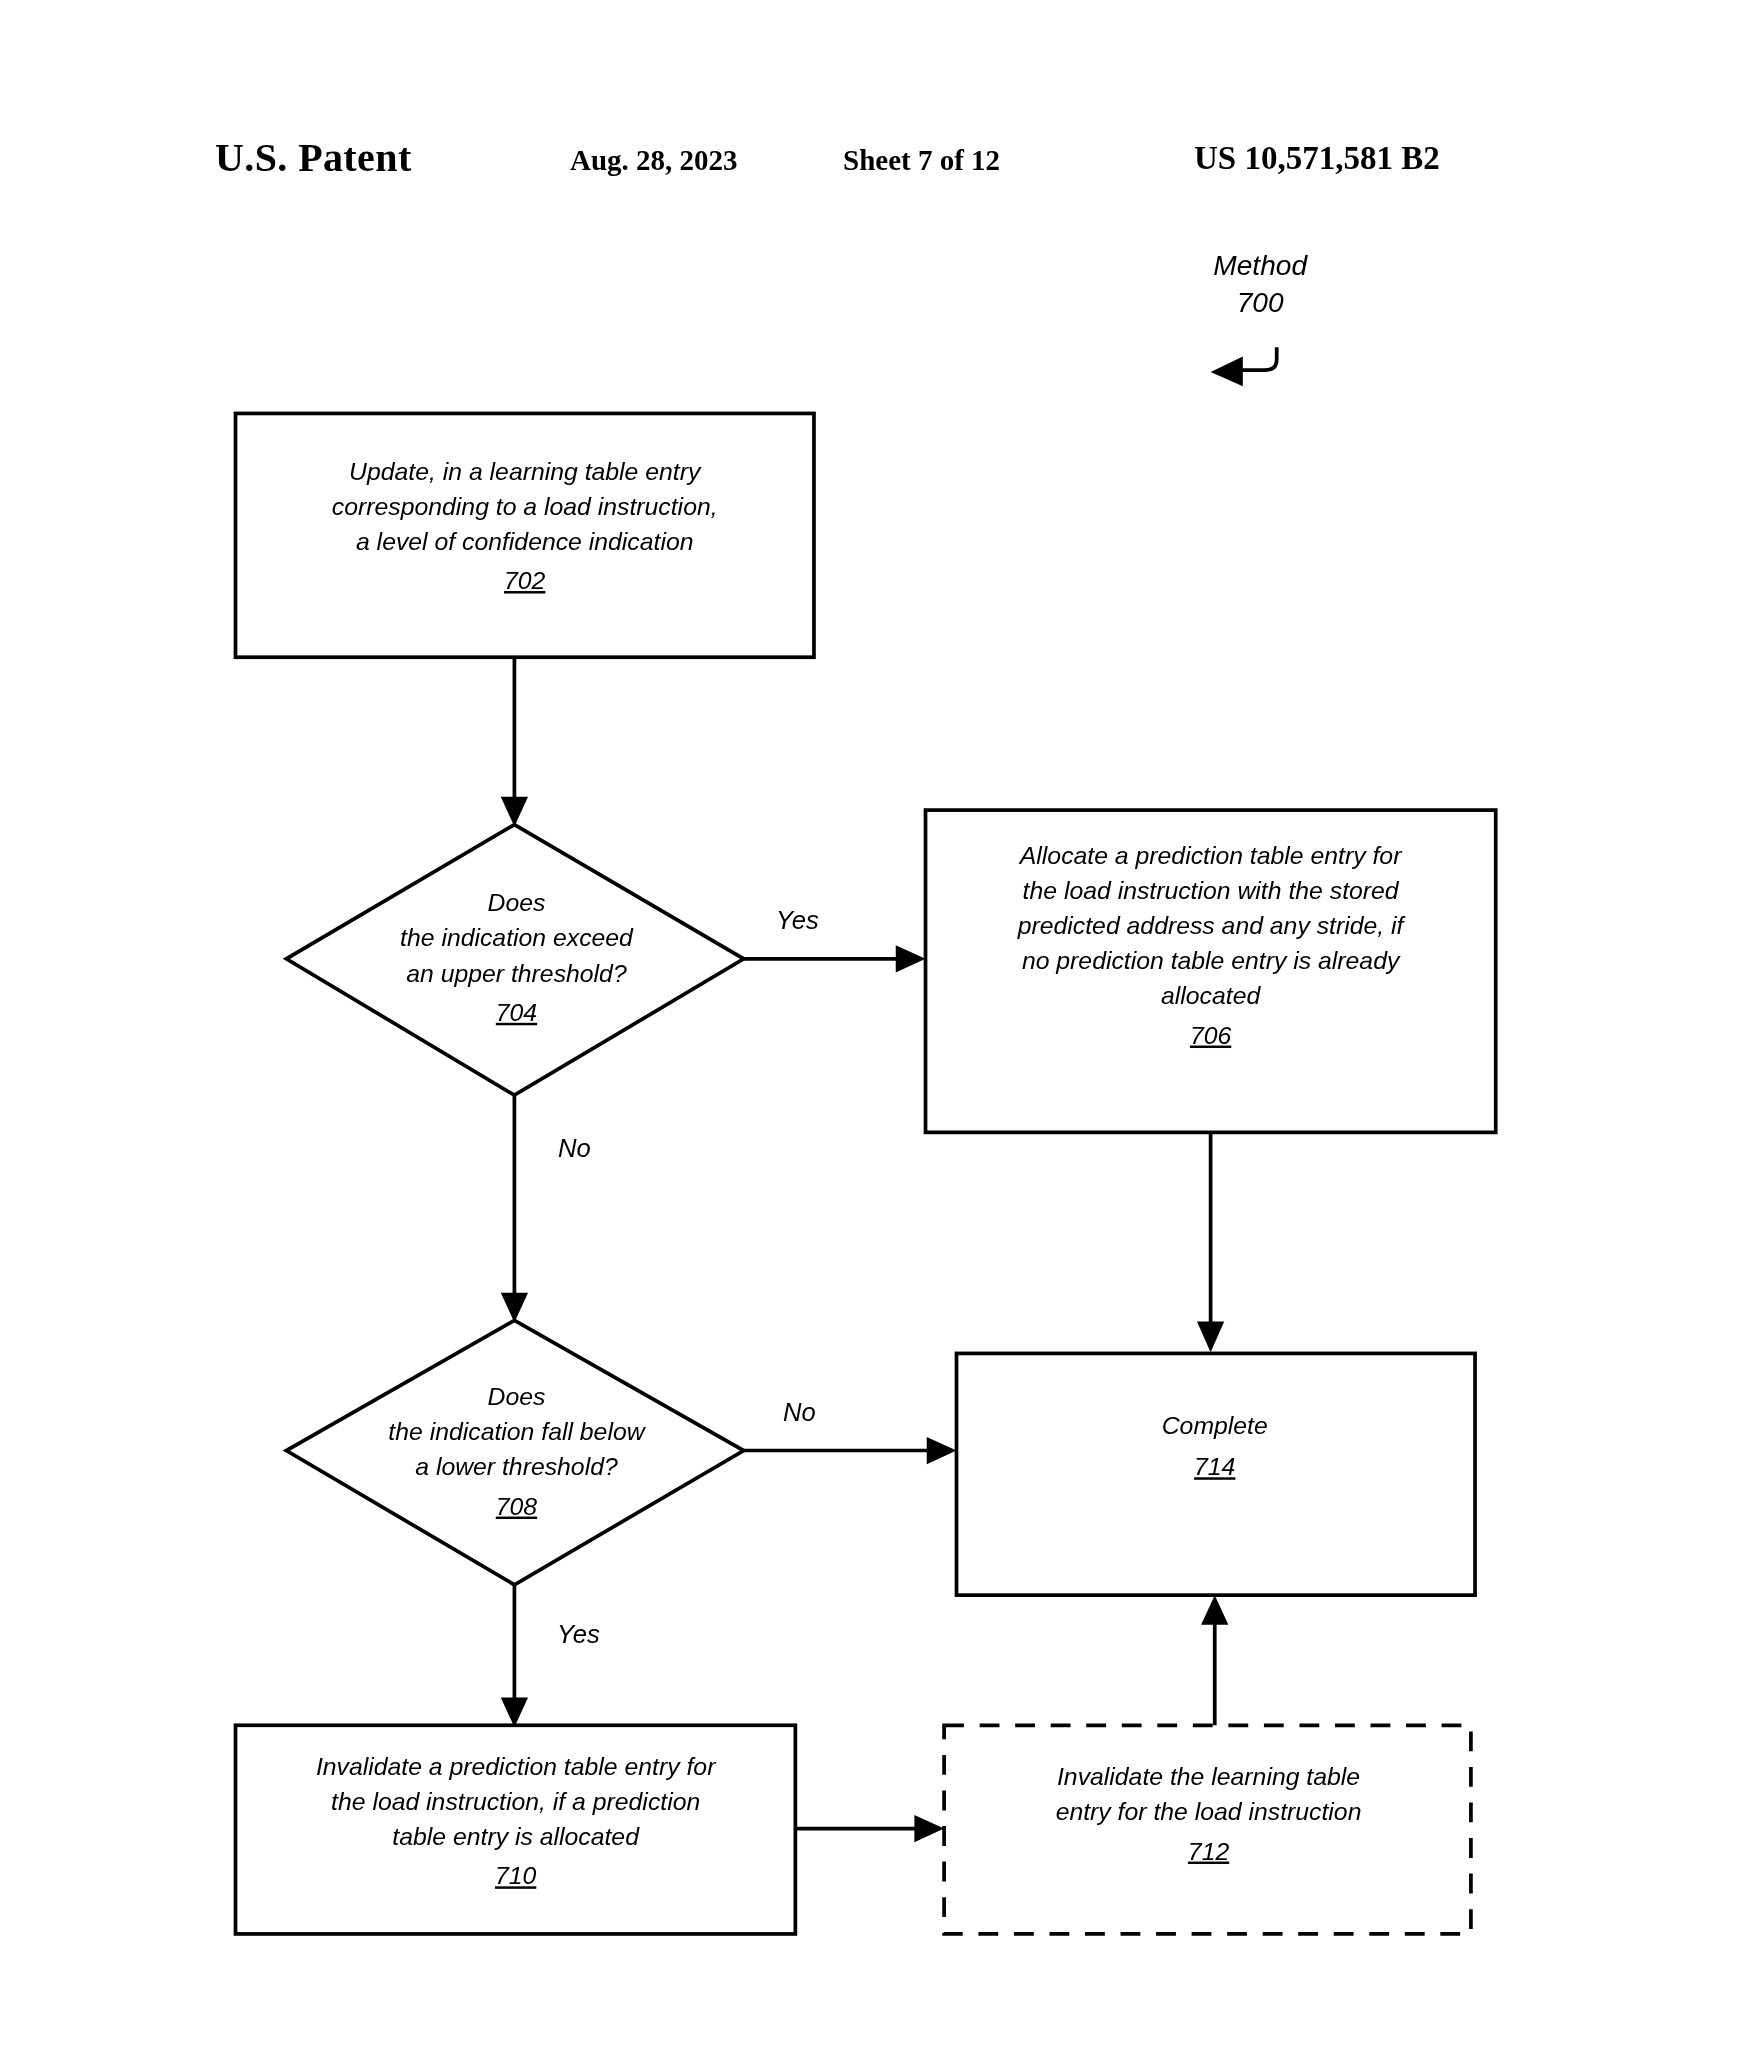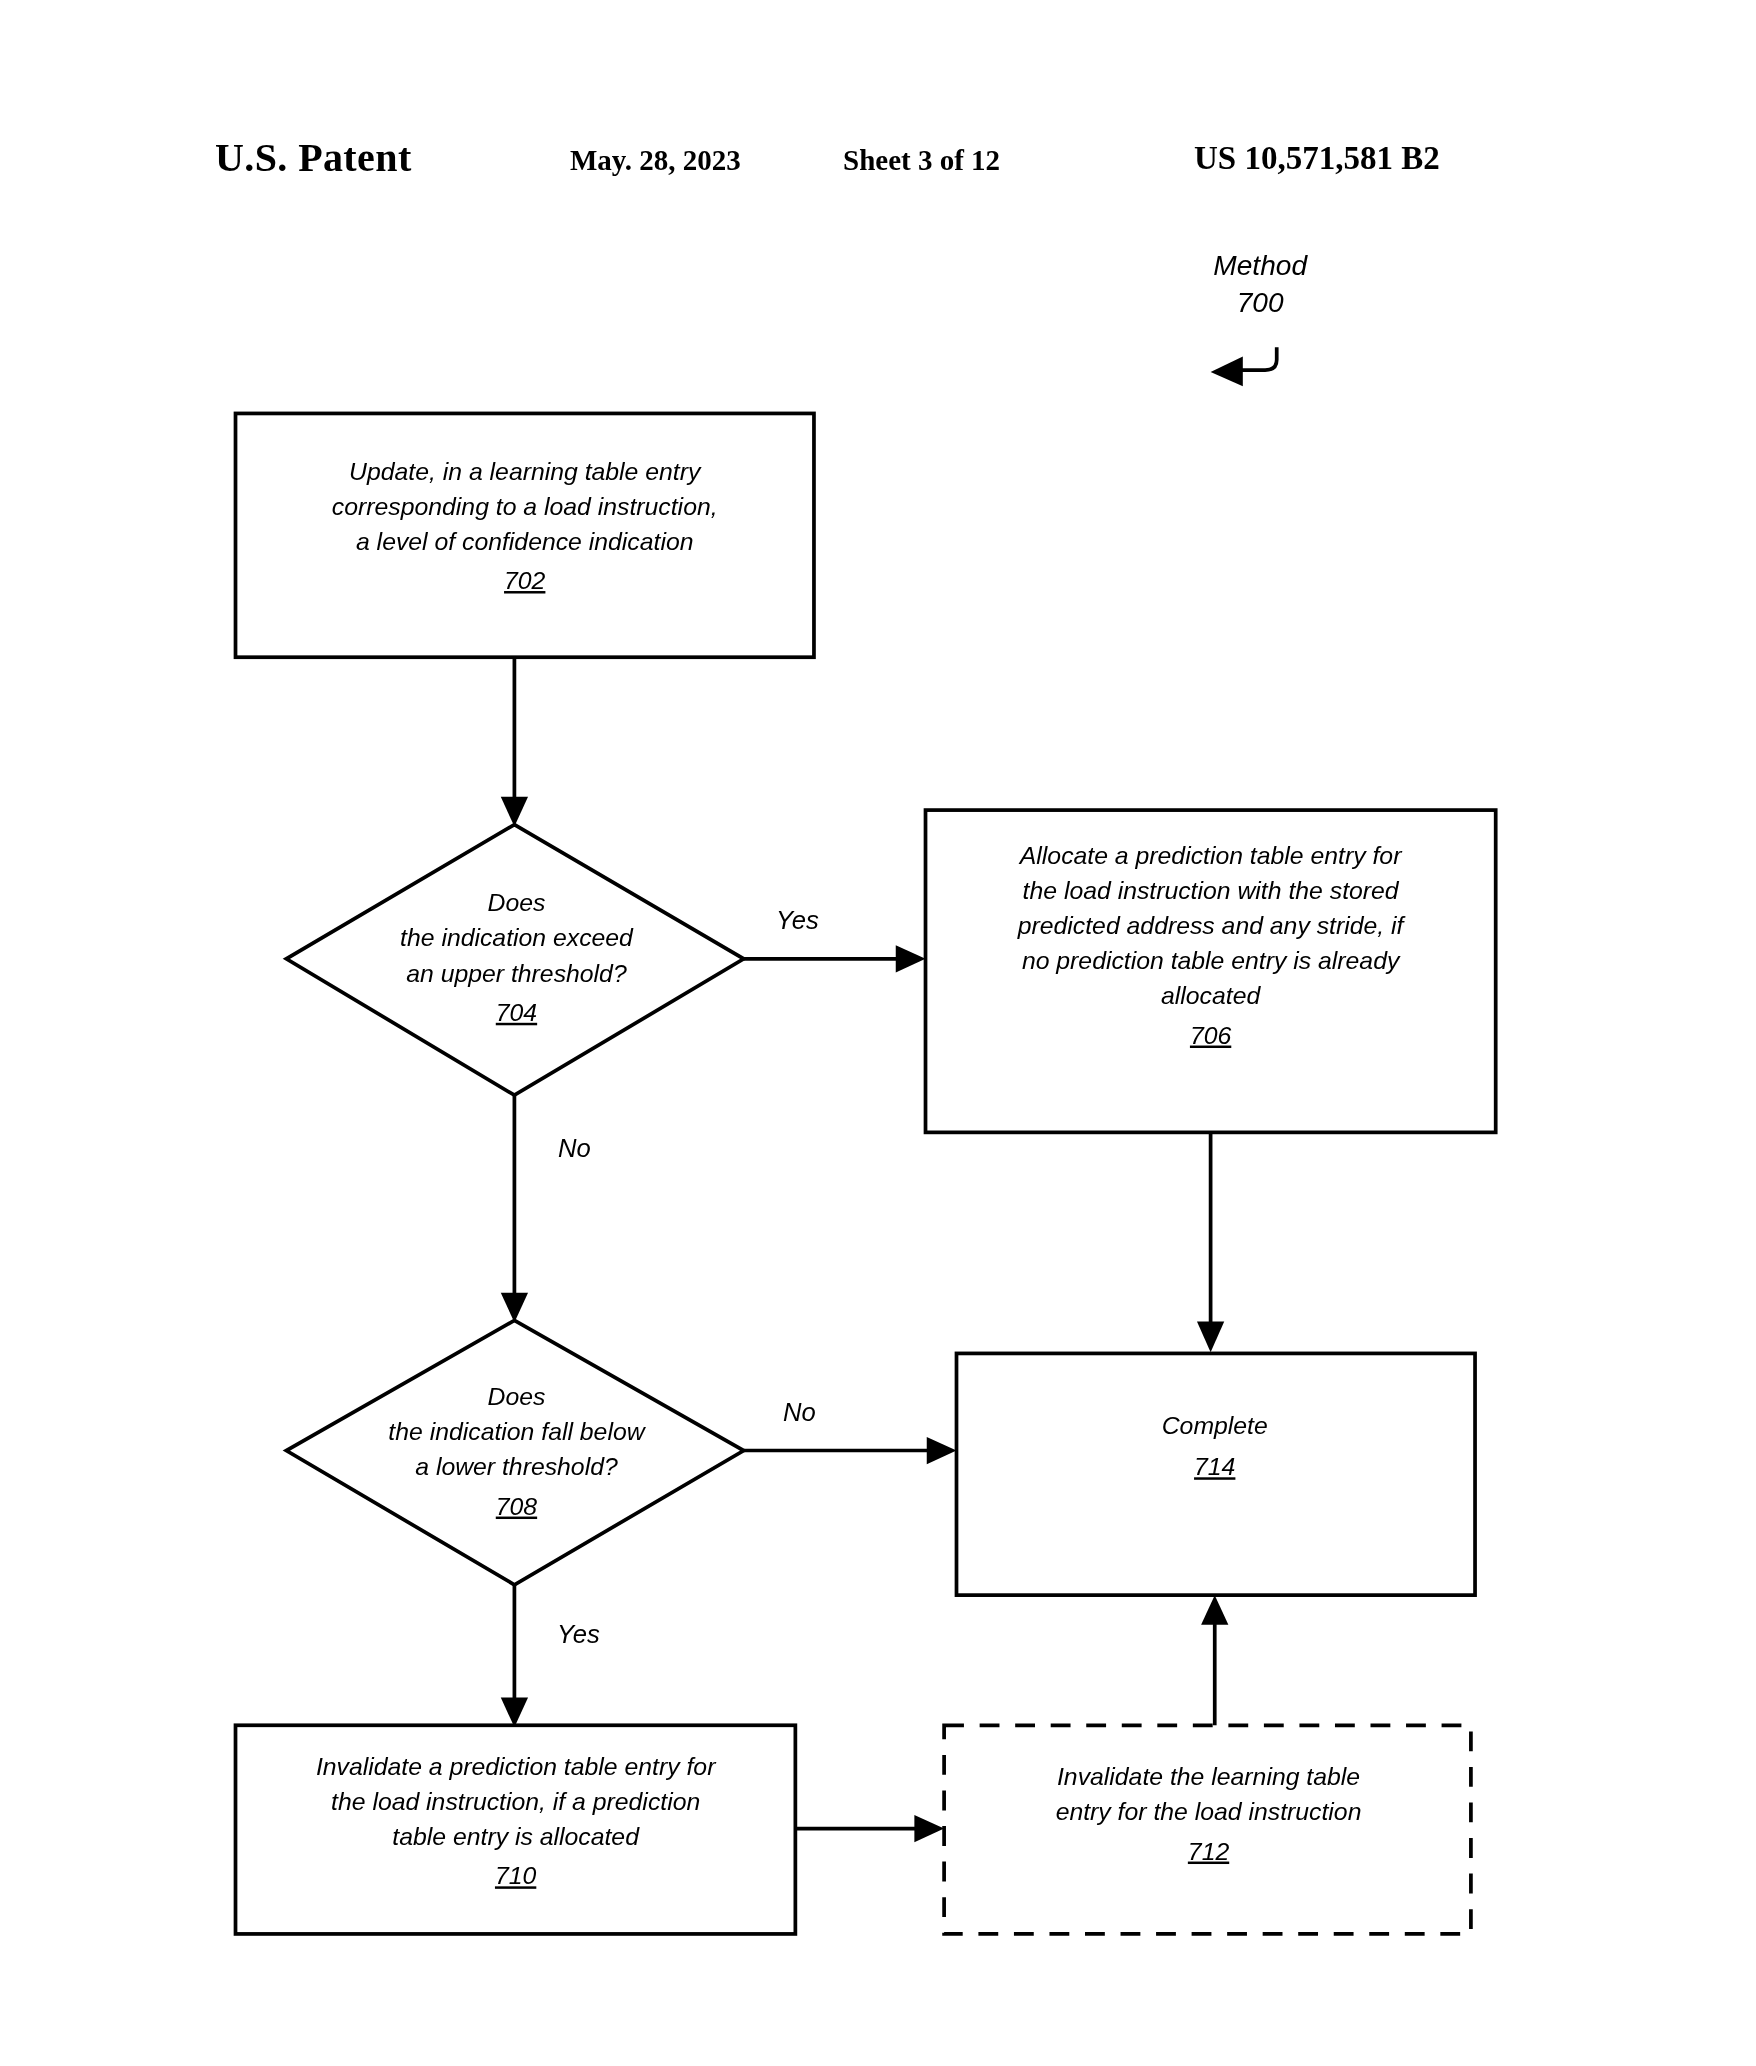--- a/index.html
+++ b/index.html
@@ -100,22 +100,22 @@
   }
   .arrowhead { fill: #000000; }
 </style>
 </head>
 <body>
 
 <div id="sheet">
 
   <div class="patent-header">
     <div class="hdr-item hdr-title">U.S. Patent</div>
-    <div class="hdr-item hdr-date">May. 28, 2023</div>
-    <div class="hdr-item hdr-sheet">Sheet 3 of 12</div>
+    <div class="hdr-item hdr-date">Aug. 28, 2023</div>
+    <div class="hdr-item hdr-sheet">Sheet 7 of 12</div>
     <div class="hdr-item hdr-number">US 10,571,581 B2</div>
   </div>
 
   <svg id="figure" viewBox="0 0 4250 5500">
 
     <g>
       <text class="method-lbl" x="3050" y="665" text-anchor="middle">Method</text>
       <text class="method-lbl" x="3050" y="755" text-anchor="middle">700</text>
 
       <path class="connector" d="M 3090 840 L 3090 870 Q 3090 895 3062 895 L 3000 895"></path>

